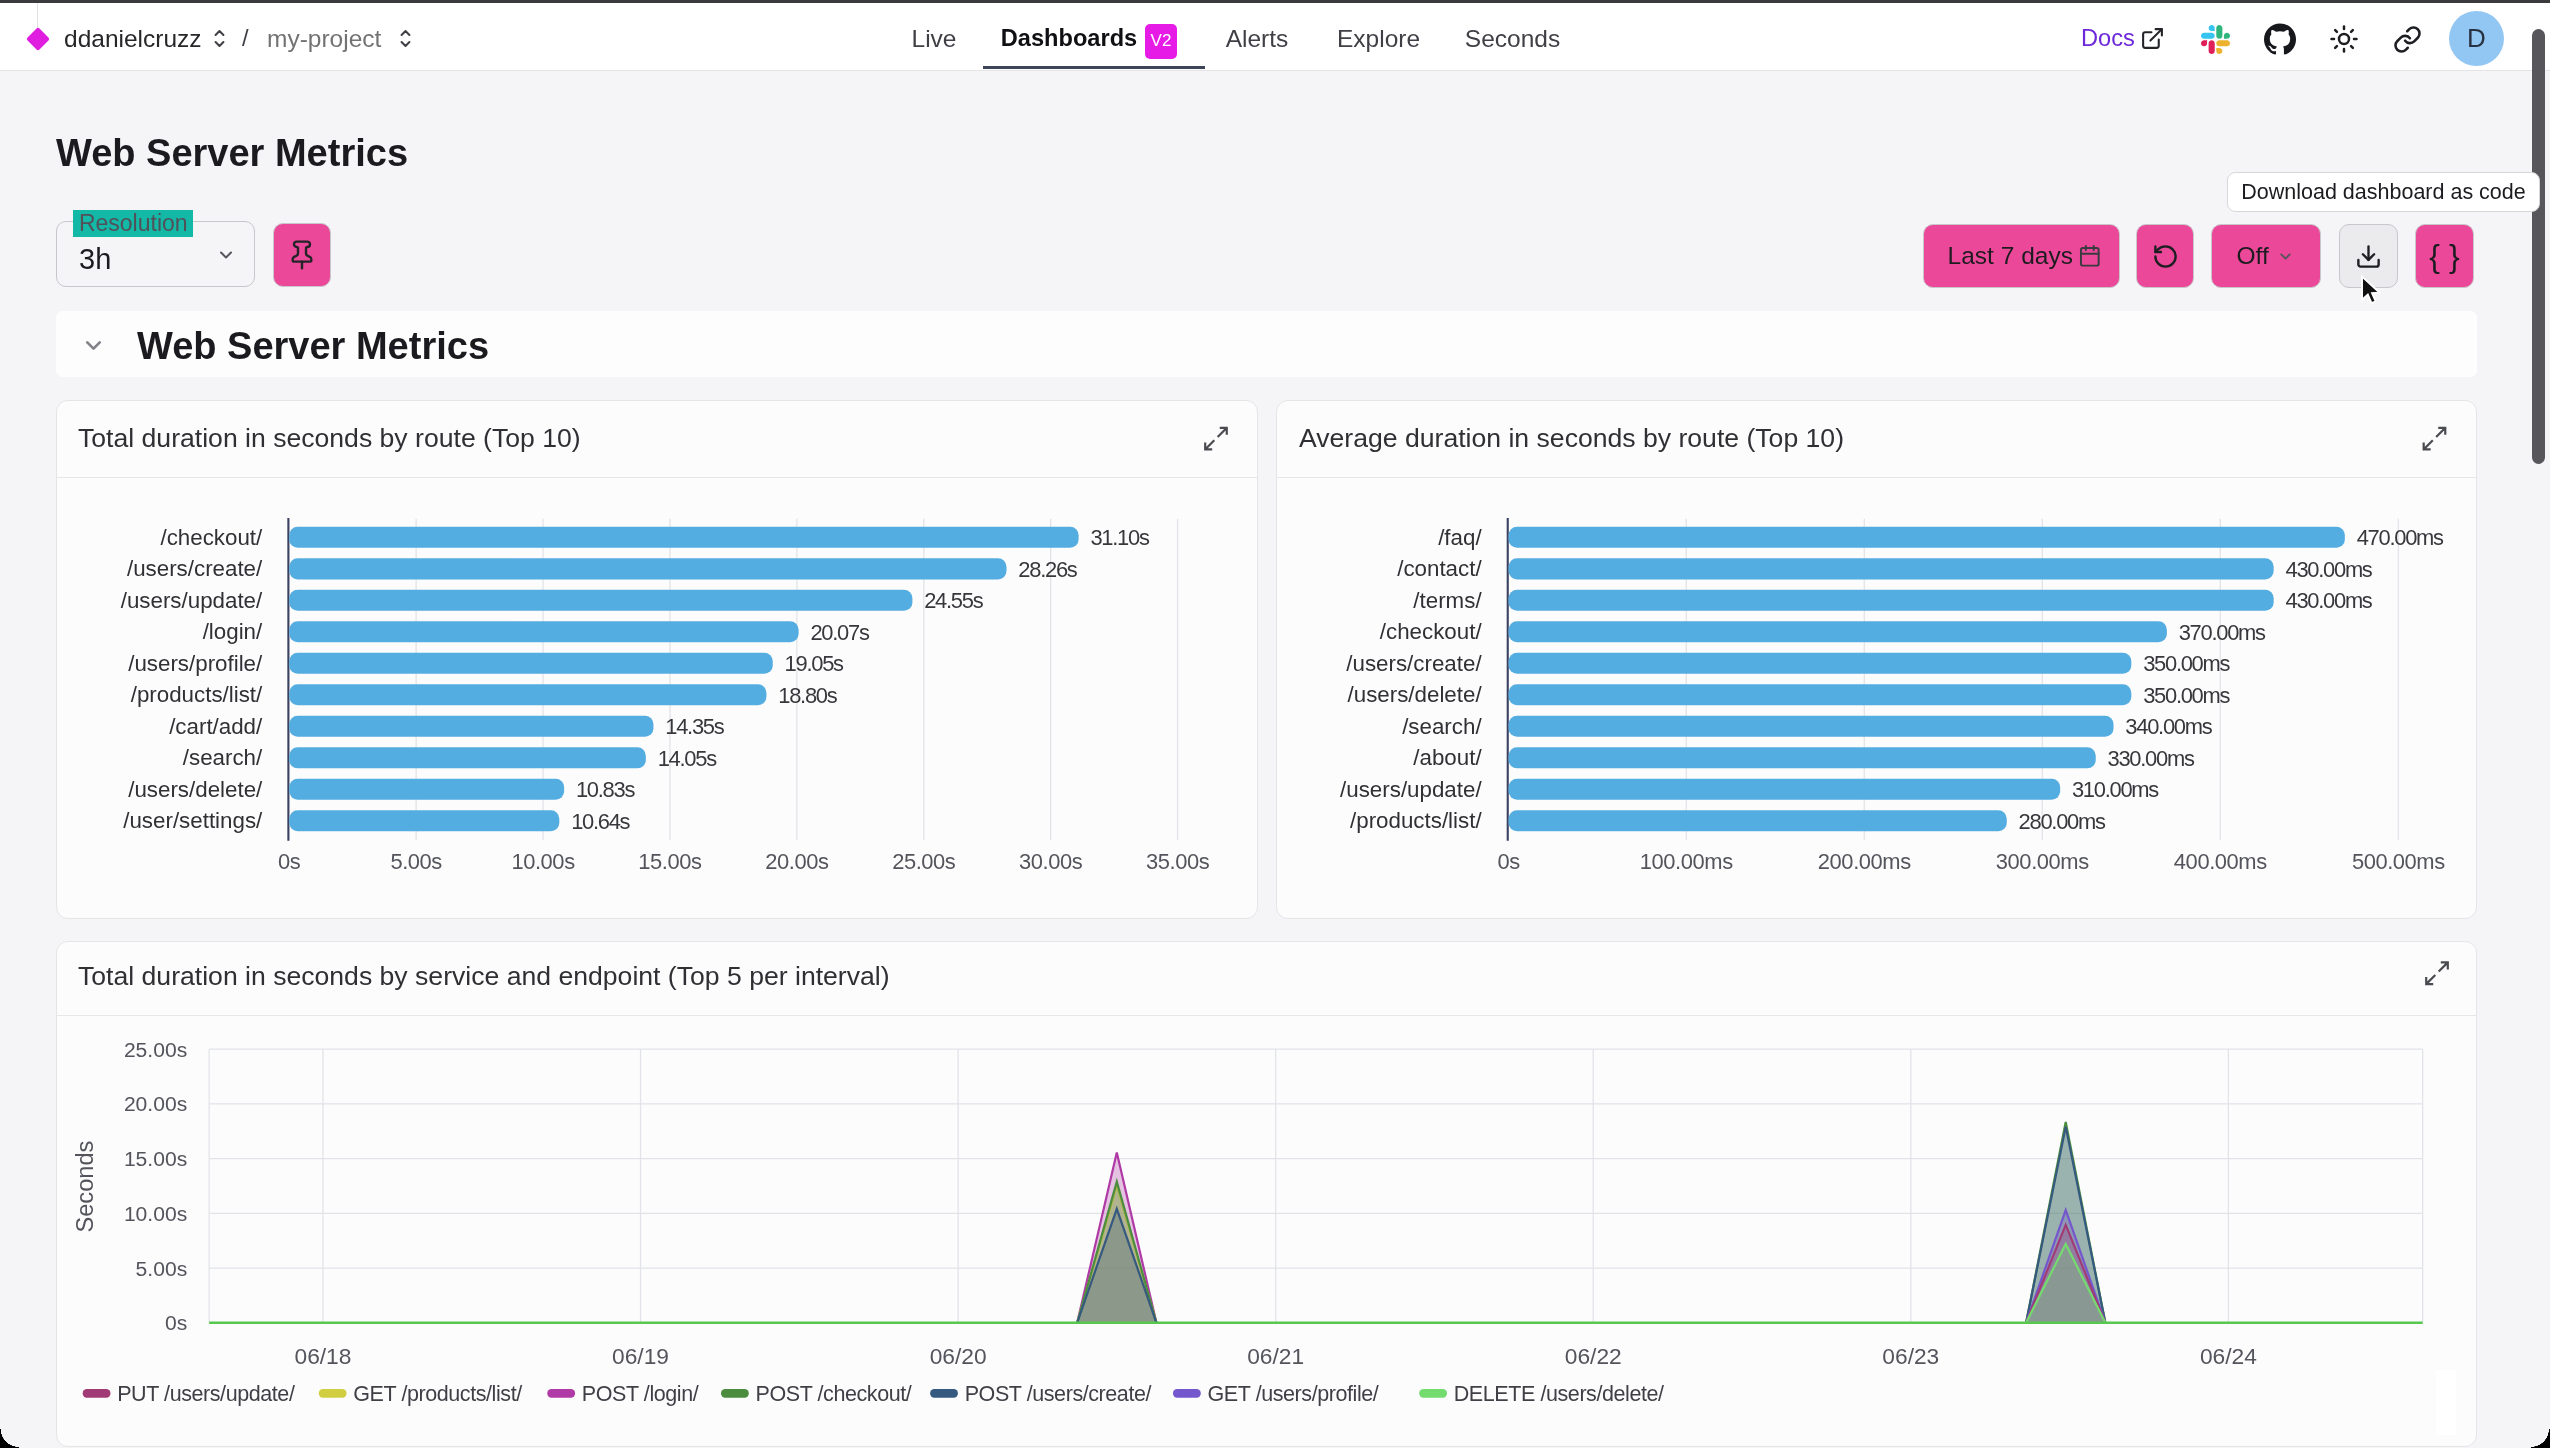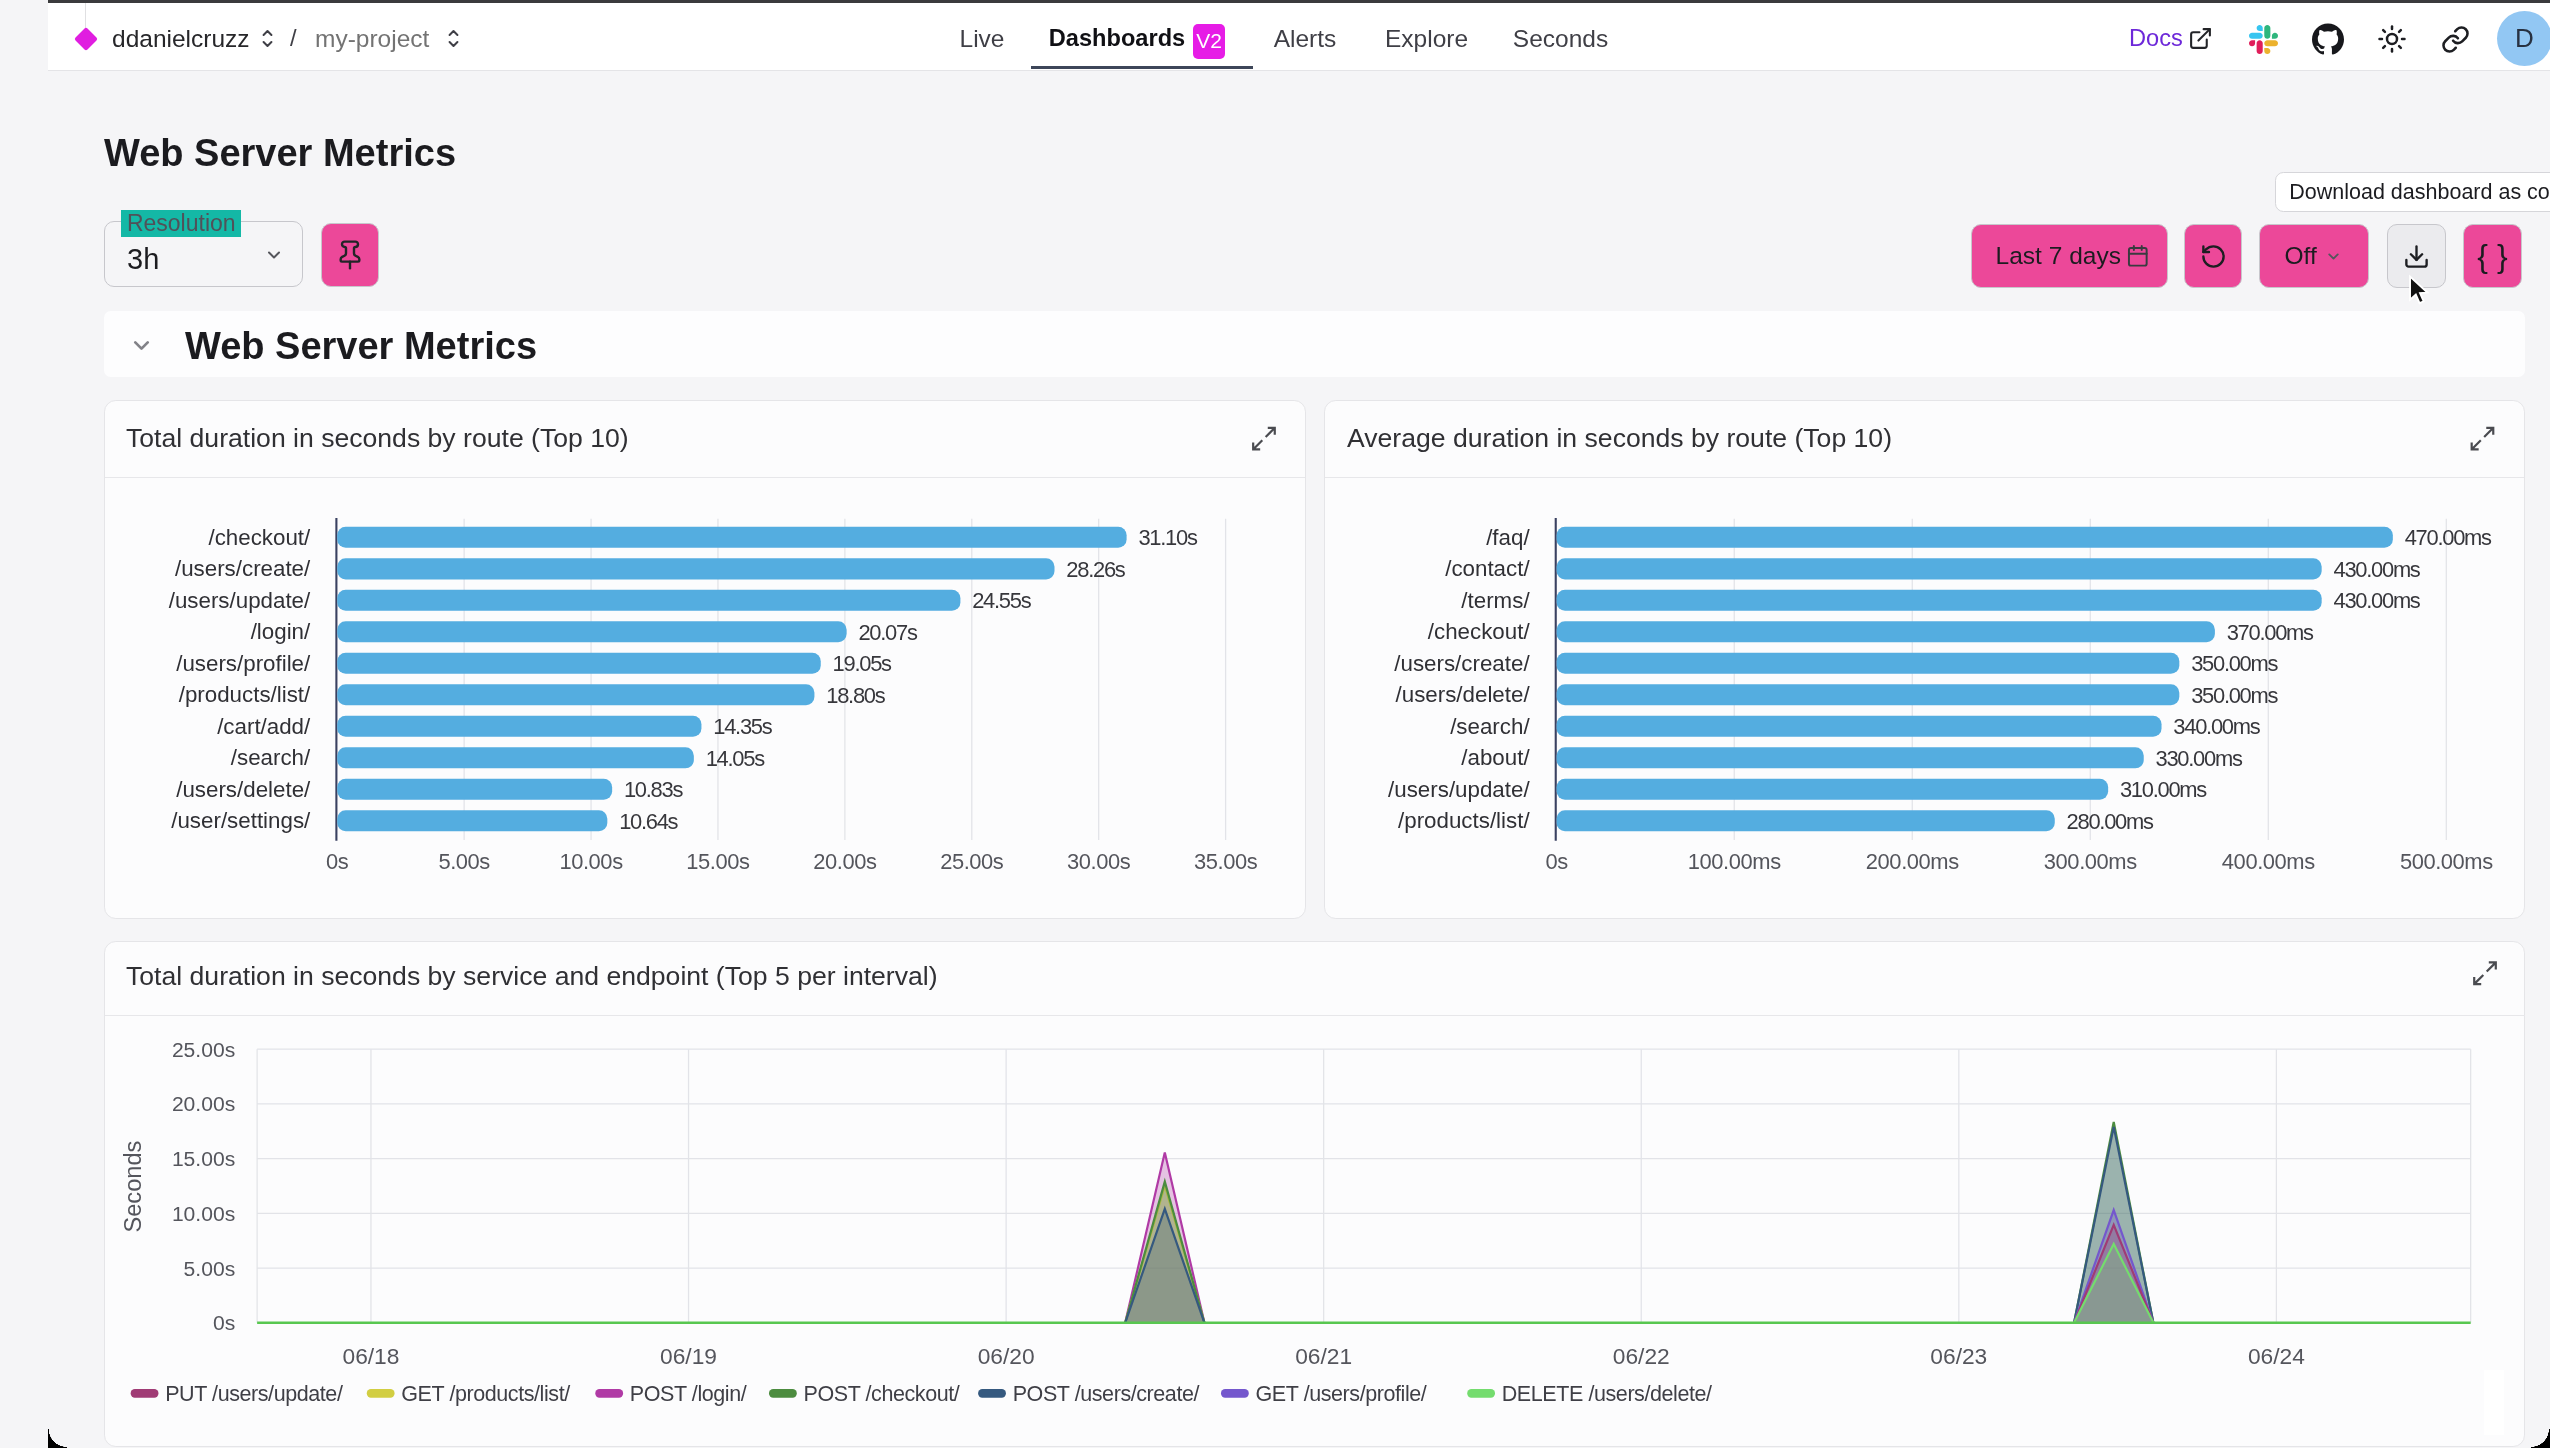--- a/index.html
+++ b/index.html
@@ -1,16 +1,16 @@
 <!DOCTYPE html>
 <html style="font-size:13.5px"><head><meta charset="utf-8"><style>
 * { margin:0; padding:0; box-sizing:border-box; }
 html,body { width:2550px; height:1449px; overflow:hidden; background:#f5f5f7;
   font-family:"Liberation Sans", sans-serif; -webkit-font-smoothing:antialiased; }
-#page { position:absolute; inset:0;margin-left:48px; }
+#page { position:absolute; inset:0; }
 .abs { position:absolute; }
 .card { position:absolute; background:#fcfcfd; border:1.3px solid #e5e5e8; border-radius:11.8px; }
 .cardtitle { position:absolute; font-size:26.6px; font-weight:500; color:#303034; }
 .divider { position:absolute; height:1.3px; background:#e7e7ea; }
 .btn { position:absolute; background:#ec4899; border:1.7px solid #c7c7cc; border-radius:10px;
   display:flex; align-items:center; justify-content:center; color:#1c1c20; font-size:24.5px; }
 .navitem { position:absolute; top:0; height:71px; display:flex; align-items:center; font-size:24.5px; color:#3f3f46; }
 </style></head>
 <body>
 <div id="page">
@@ -30,21 +30,21 @@
   <div class="navitem" style="left:242px;top:3.4px;color:#3f3f46;font-size:23.6px">/</div>
   <div class="navitem" style="left:267px;top:3.4px;color:#737373;font-size:24.5px">my-project</div>
   <div class="abs" style="left:395px;top:28px"><svg width="21" height="21" viewBox="0 0 24 24" fill="none" stroke="#3f3f46" stroke-width="2.3" stroke-linecap="round" stroke-linejoin="round">
         <path d="m7.5 16 4.5 4.5 4.5-4.5"></path>
         <path d="m7.5 8 4.5-4.5 4.5 4.5"></path>
       </svg></div>
 
   <div class="navitem" style="left:912px;top:3.4px;width:44px;justify-content:center">Live</div>
   <div class="navitem" style="left:1004px;top:3.4px;width:130px;justify-content:center;font-weight:700;font-size:23.6px;color:#101014">Dashboards</div>
   <div class="abs" style="left:1145px;top:23.6px;width:32px;height:35px;background:#e61ce6;border-radius:5px;
-       display:flex;align-items:center;justify-content:center;color:#fff;font-size:21px">V2</div>
+       display:flex;align-items:center;justify-content:center;color:#fff;font-size:17px">V2</div>
   <div class="abs" style="left:983px;top:66px;width:222px;height:3.4px;background:#3d4659"></div>
   <div class="navitem" style="left:1225px;top:3.4px;width:64px;justify-content:center">Alerts</div>
   <div class="navitem" style="left:1338px;top:3.4px;width:81px;justify-content:center">Explore</div>
   <div class="navitem" style="left:1467px;top:3.4px;width:91px;justify-content:center">Seconds</div>
 
   <div class="navitem" style="left:2081px;top:3.4px;color:#6d28d9;font-size:23.6px">Docs</div>
   <div class="abs" style="left:2140px;top:26px"><svg width="25" height="25" viewBox="0 0 24 24" fill="none" stroke="#232428" stroke-width="2" stroke-linecap="round" stroke-linejoin="round">
         <path d="M15 3h6v6"></path>
         <path d="M10 14 21 3"></path>
         <path d="M18 13v6a2 2 0 0 1-2 2H5a2 2 0 0 1-2-2V8a2 2 0 0 1 2-2h6"></path>

